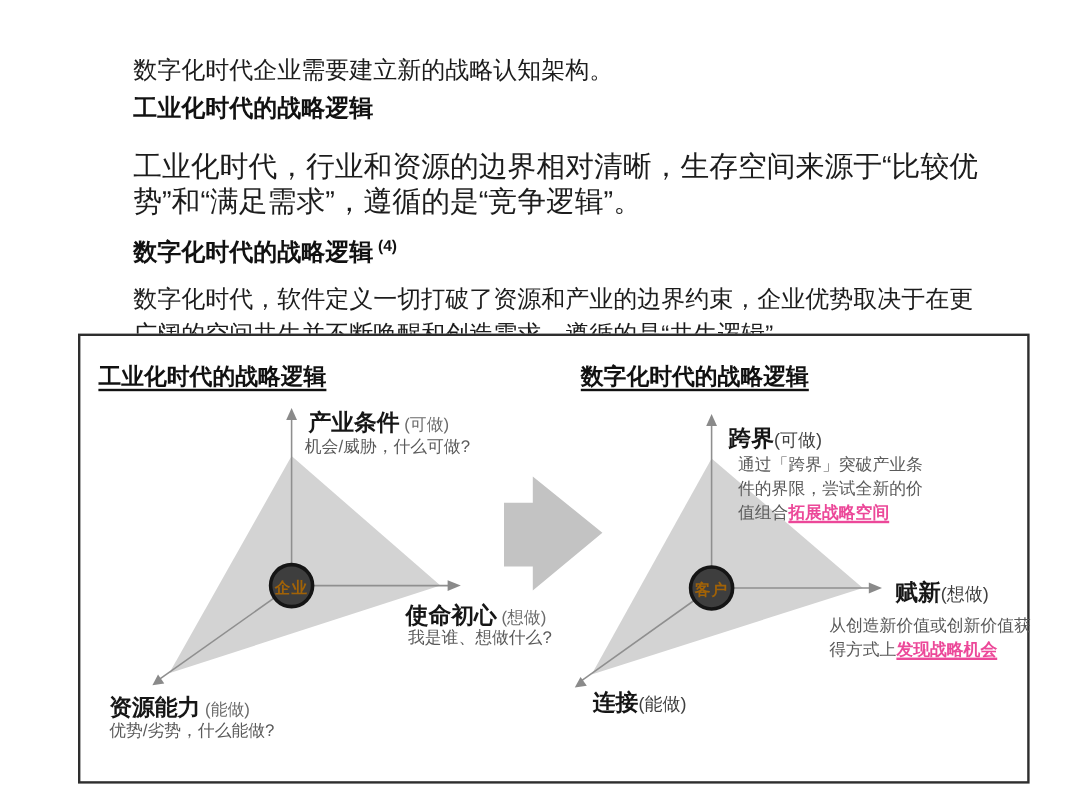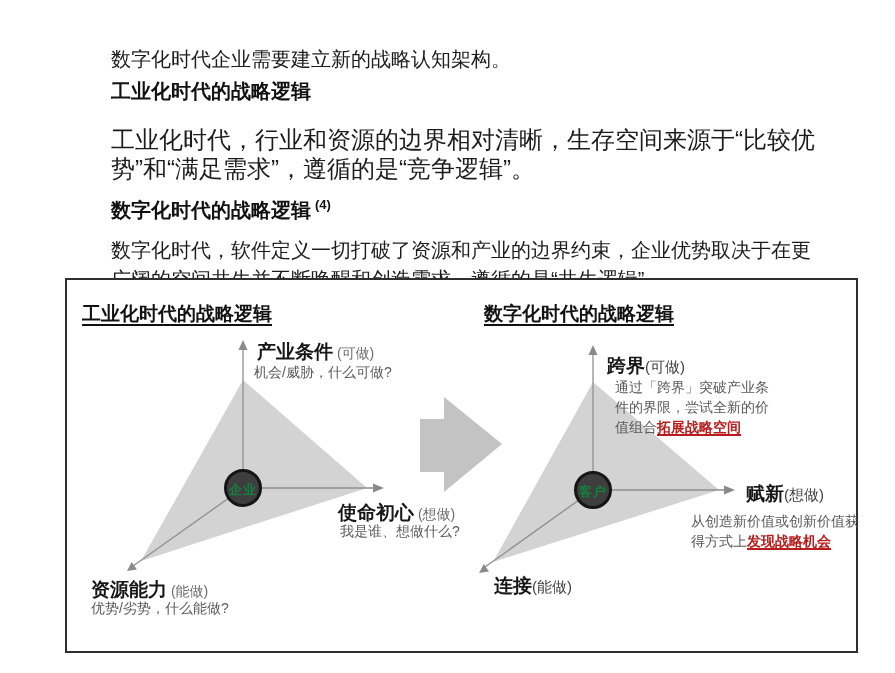--- a/index.html
+++ b/index.html
@@ -40,28 +40,28 @@
     text-underline-offset: 4px;
   }
   .axis-label { font-size: 19px; font-weight: bold; color: #161616; }
   .axis-tag   { font-size: 14px; font-weight: normal; color: #6b6b6b; }
   .axis-tag-dark { font-size: 15px; font-weight: normal; color: #3f3f3f; }
   .axis-desc  { font-size: 14px; color: #5a5a5a; }
   .wrap { white-space: normal; }
   .lh20 { line-height: 20px; }
   .lh19 { line-height: 19px; }
   .em-strong {
-    font-weight: bold; color: #b91c1c;
+    font-weight: bold; color: #ec4899;
     text-decoration: underline;
     text-decoration-thickness: 1.5px;
     text-underline-offset: 2px;
   }
   .node-label {
     position: absolute; width: 48px; text-align: center;
-    font-size: 13px; font-weight: bold; color: #15803d;
+    font-size: 13px; font-weight: bold; color: #a16207;
     letter-spacing: 1px;
   }
 </style>
 </head>
 <body>
 
 <div class="page">
 
   <p class="doc-block doc-intro">数字化时代企业需要建立新的战略认知架构。</p>
 

